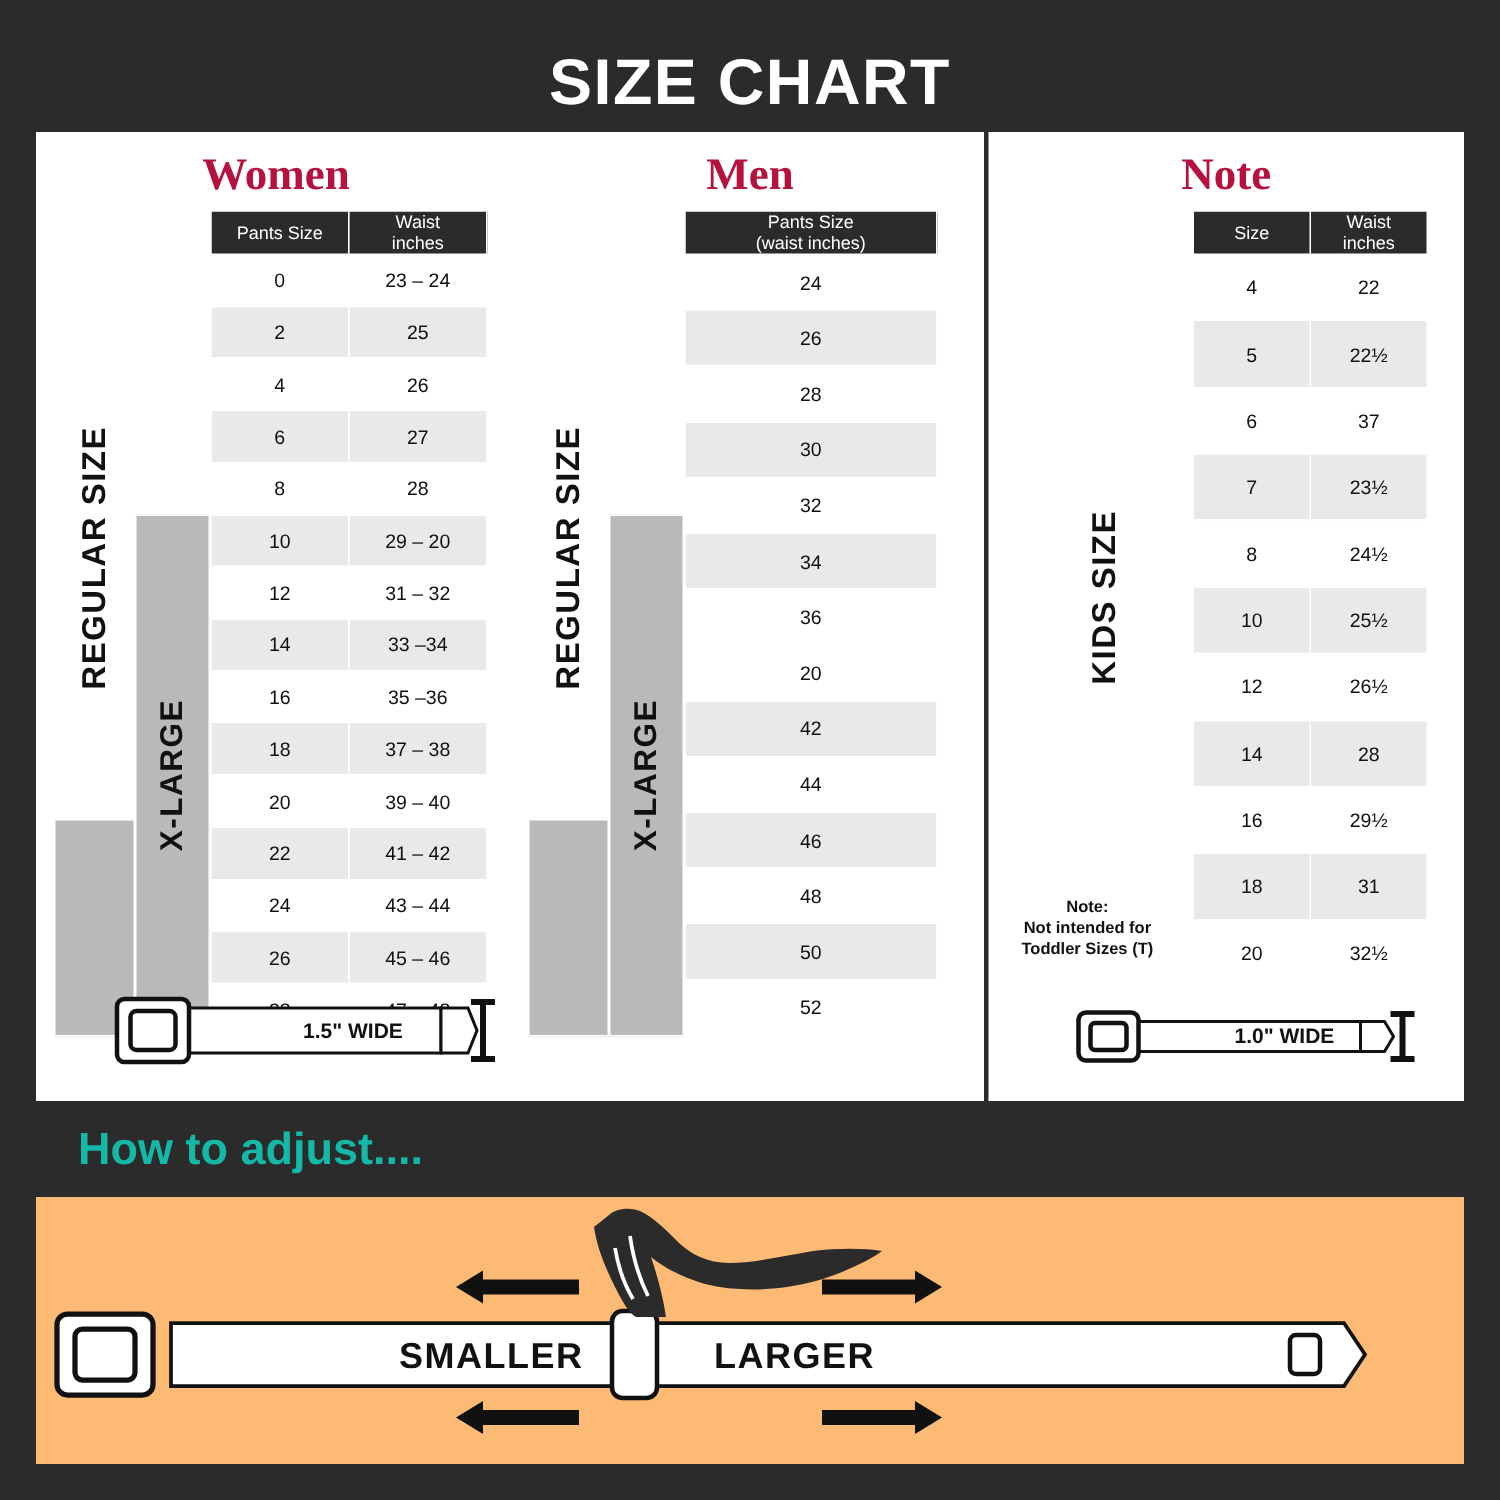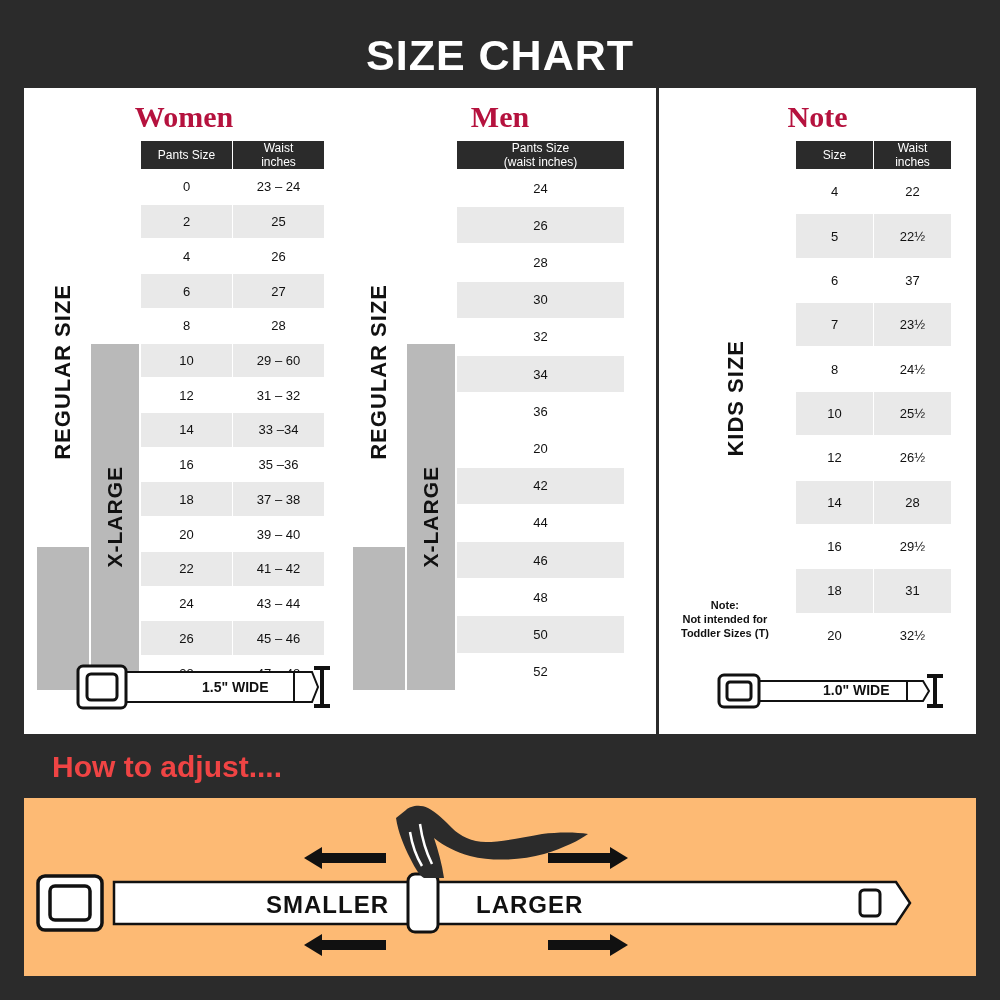--- a/index.html
+++ b/index.html
@@ -75,21 +75,21 @@
     display:flex;align-items:center;justify-content:center;
   }
   .belt-label{font-size:14px;font-weight:bold;color:#111;}
 
   
   .howto-bar{
     position:absolute;left:24px;top:736px;width:952px;height:62px;
     background:#2b2b2b;display:flex;align-items:center;
   }
   .howto-bar .howto-title{
-    color:#ef4444;font-size:30px;font-weight:bold;padding-left:28px;
+    color:#14b8a6;font-size:30px;font-weight:bold;padding-left:28px;
   }
   .adjust-panel{
     position:absolute;left:24px;top:798px;width:952px;height:178px;
     background:#fdba74;overflow:hidden;
   }
   .adj-word{
     position:absolute;font-size:24px;font-weight:bold;color:#111;letter-spacing:1px;
   }
   .note{
     position:absolute;font-size:11px;line-height:14px;color:#111;font-weight:bold;
@@ -159,21 +159,21 @@
               <tr>
                 <td class="data-cell row-alt">6</td>
                 <td class="data-cell row-alt">27</td>
               </tr>
               <tr>
                 <td class="data-cell row-plain">8</td>
                 <td class="data-cell row-plain">28</td>
               </tr>
               <tr>
                 <td class="data-cell row-alt">10</td>
-                <td class="data-cell row-alt">29 – 60</td>
+                <td class="data-cell row-alt">29 – 20</td>
               </tr>
               <tr>
                 <td class="data-cell row-plain">12</td>
                 <td class="data-cell row-plain">31 – 32</td>
               </tr>
               <tr>
                 <td class="data-cell row-alt">14</td>
                 <td class="data-cell row-alt">33 –34</td>
               </tr>
               <tr>

